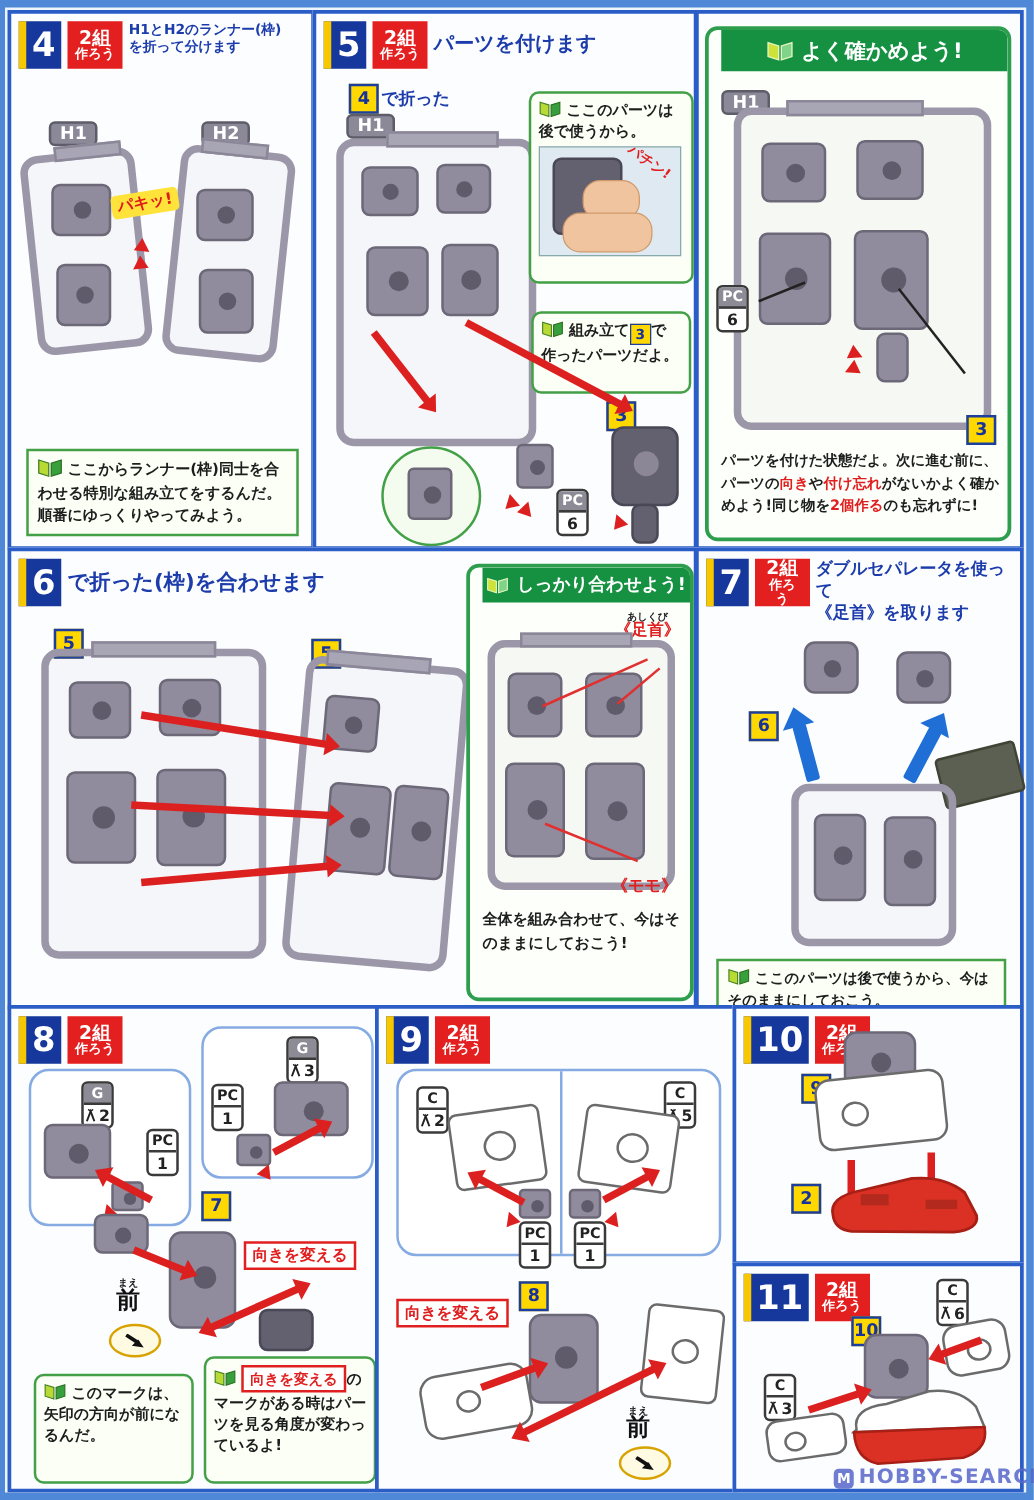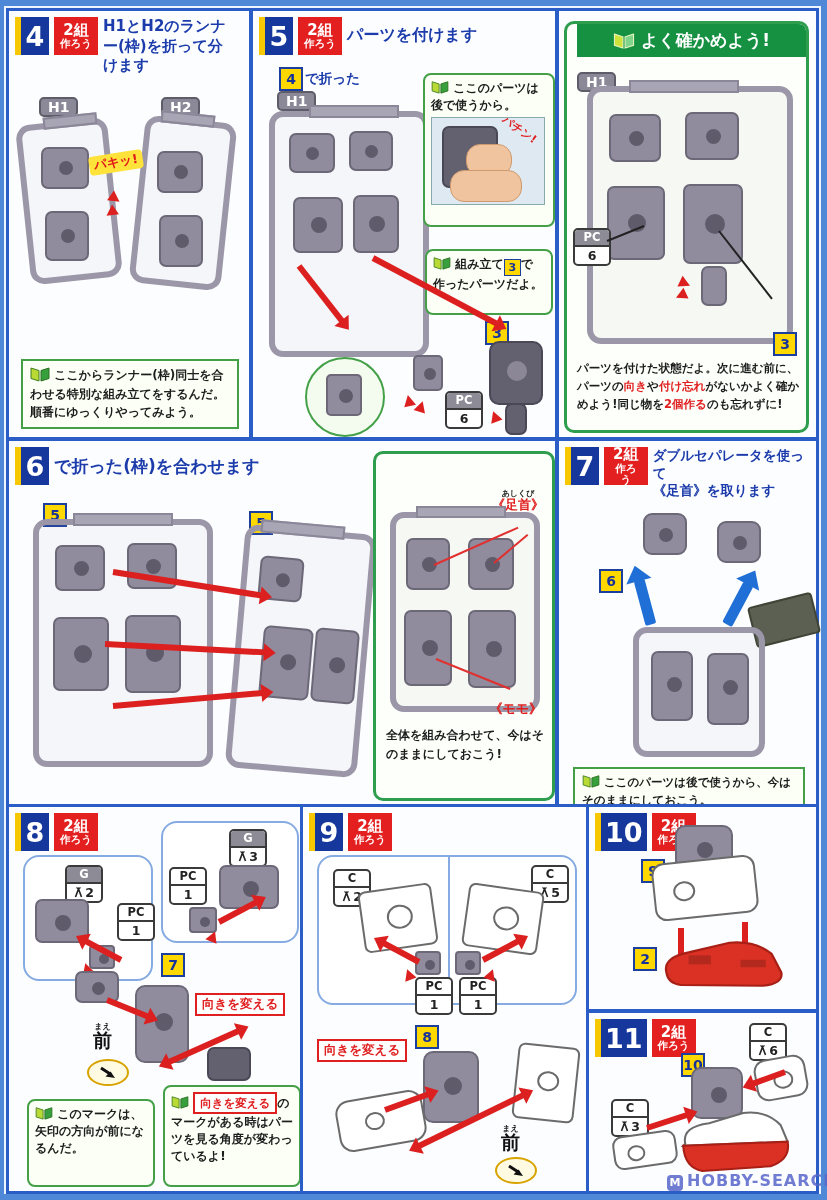--- a/index.html
+++ b/index.html
@@ -25,21 +25,21 @@
   .gnote{border:2.5px solid #43a047;background:#fcfff5;color:#1d1d1d;font-weight:bold;font-size:12px;
          line-height:1.55;padding:5px 7px;box-sizing:border-box;}
   .gbubble{border:2px solid #43a047;border-radius:8px;background:#fcfff5;color:#1d1d1d;font-weight:bold;
          font-size:12px;line-height:1.4;padding:5px 6px;box-sizing:border-box;}
   .gpanel{border:3px solid #2e9e4e;border-radius:10px;background:#fdfffa;box-sizing:border-box;overflow:hidden;padding-left:10px;}
   .gpanel-h{background:#169142;color:#fff;font-weight:bold;text-align:center;padding:5px 0;font-size:17px;
             display:flex;align-items:center;justify-content:center;gap:6px;}
   .redbox{border:2px solid #e02020;background:#fff;color:#e02020;font-weight:bold;font-size:12.5px;
           padding:1px 5px;display:inline-block;}
   .redtxt{color:#e02020;}
-  .pbadge{background:#fff;border:2px solid #3a3a3a;border-radius:5px;width:38px;text-align:center;
+  .pbadge{background:#fff;border:2px solid #3a3a3a;border-radius:5px;width:26px;text-align:center;
           font-weight:bold;overflow:hidden;box-sizing:border-box;}
   .pbadge .pt{font-size:11.5px;line-height:15px;display:block;border-bottom:2px solid #3a3a3a;color:#222;}
   .pbadge.gray .pt{background:#8d8c96;color:#fff;}
   .pbadge .pb{font-size:12.5px;line-height:17px;display:flex;align-items:center;justify-content:center;gap:2px;color:#222;}
   .rarrow{position:absolute;height:6px;background:#dc2020;transform-origin:left center;}
   .rarrow:after{content:'';position:absolute;right:-11px;top:-6px;border-left:12px solid #dc2020;
                 border-top:9px solid transparent;border-bottom:9px solid transparent;}
   .rarrow.dbl:before{content:'';position:absolute;left:-11px;top:-6px;border-right:12px solid #dc2020;
                 border-top:9px solid transparent;border-bottom:9px solid transparent;}
   .barrow{position:absolute;height:11px;background:#1f6fd6;transform-origin:left center;border-radius:2px;}
@@ -71,21 +71,21 @@
 
 <div class="sheet">
 
   <section class="panel" style="left:2px;top:2px;width:246px;height:432px;">
     <div class="abs stephead" style="left:6px;top:6px;">
       <div class="snum">4</div>
       <div class="make2">
         <span class="t">2組</span>
         <span class="b">作ろう</span>
       </div>
-      <div class="title" style="width:130px;font-size:15px;">H1とH2のランナー(枠)を折って分けます</div>
+      <div class="title" style="width:130px;font-size:11px;">H1とH2のランナー(枠)を折って分けます</div>
     </div>
     <span class="abs glabel" style="left:30px;top:86px;">H1</span>
     <span class="abs glabel" style="left:152px;top:86px;">H2</span>
     <div class="abs runner" style="left:14px;top:110px;width:92px;height:160px;transform:rotate(-6deg);"></div>
     <div class="abs rtab" style="left:34px;top:104px;width:54px;height:12px;transform:rotate(-6deg);"></div>
     <div class="abs gpart" style="left:32px;top:136px;width:48px;height:42px;">
         <span class="hole" style="left:16px;top:12px;width:14px;height:14px;"></span>
       </div>
     <div class="abs gpart" style="left:36px;top:200px;width:44px;height:50px;">
         <span class="hole" style="left:14px;top:16px;width:14px;height:14px;"></span>
@@ -254,20 +254,27 @@
         <span class="hole" style="left:17px;top:25px;width:16px;height:16px;"></span>
       </div>
     <div class="abs gpart" style="left:304px;top:188px;width:44px;height:74px;transform:rotate(5deg);">
         <span class="hole" style="left:14px;top:26px;width:16px;height:16px;"></span>
       </div>
     <div class="rarrow" style="left:104px;top:128px;width:150px;transform:rotate(9deg);"></div>
     <div class="rarrow" style="left:96px;top:200px;width:160px;transform:rotate(3deg);"></div>
     <div class="rarrow" style="left:104px;top:262px;width:150px;transform:rotate(-5deg);"></div>
 
     <div class="abs gpanel" style="left:364px;top:10px;width:182px;height:350px;">
+      <div class="gpanel-h" style="font-size:14px;">
+        <svg width="18" height="14" viewBox="0 0 20 16">
+            <path d="M1 2 L9 4.5 L9 15 L1 12.5 Z" fill="#cde23a" stroke="#e8f5c0"></path>
+            <path d="M19 2 L11 4.5 L11 15 L19 12.5 Z" fill="#7fd48a" stroke="#e8f5c0"></path>
+          </svg>
+        <span>しっかり合わせよう!</span>
+      </div>
       <div class="fruby" style="position:absolute;right:8px;top:36px;">
         <span class="furi redtxt">あしくび</span>
         <span class="redtxt" style="font-weight:bold;font-size:13px;">《足首》</span>
       </div>
       <div class="runner" style="left:14px;top:58px;width:150px;height:200px;"></div>
       <div class="rtab" style="left:40px;top:52px;width:90px;height:12px;"></div>
       <div class="gpart" style="left:30px;top:84px;width:44px;height:52px;">
           <span class="hole" style="left:14px;top:17px;width:15px;height:15px;"></span>
         </div>
       <div class="gpart" style="left:92px;top:84px;width:46px;height:52px;">

